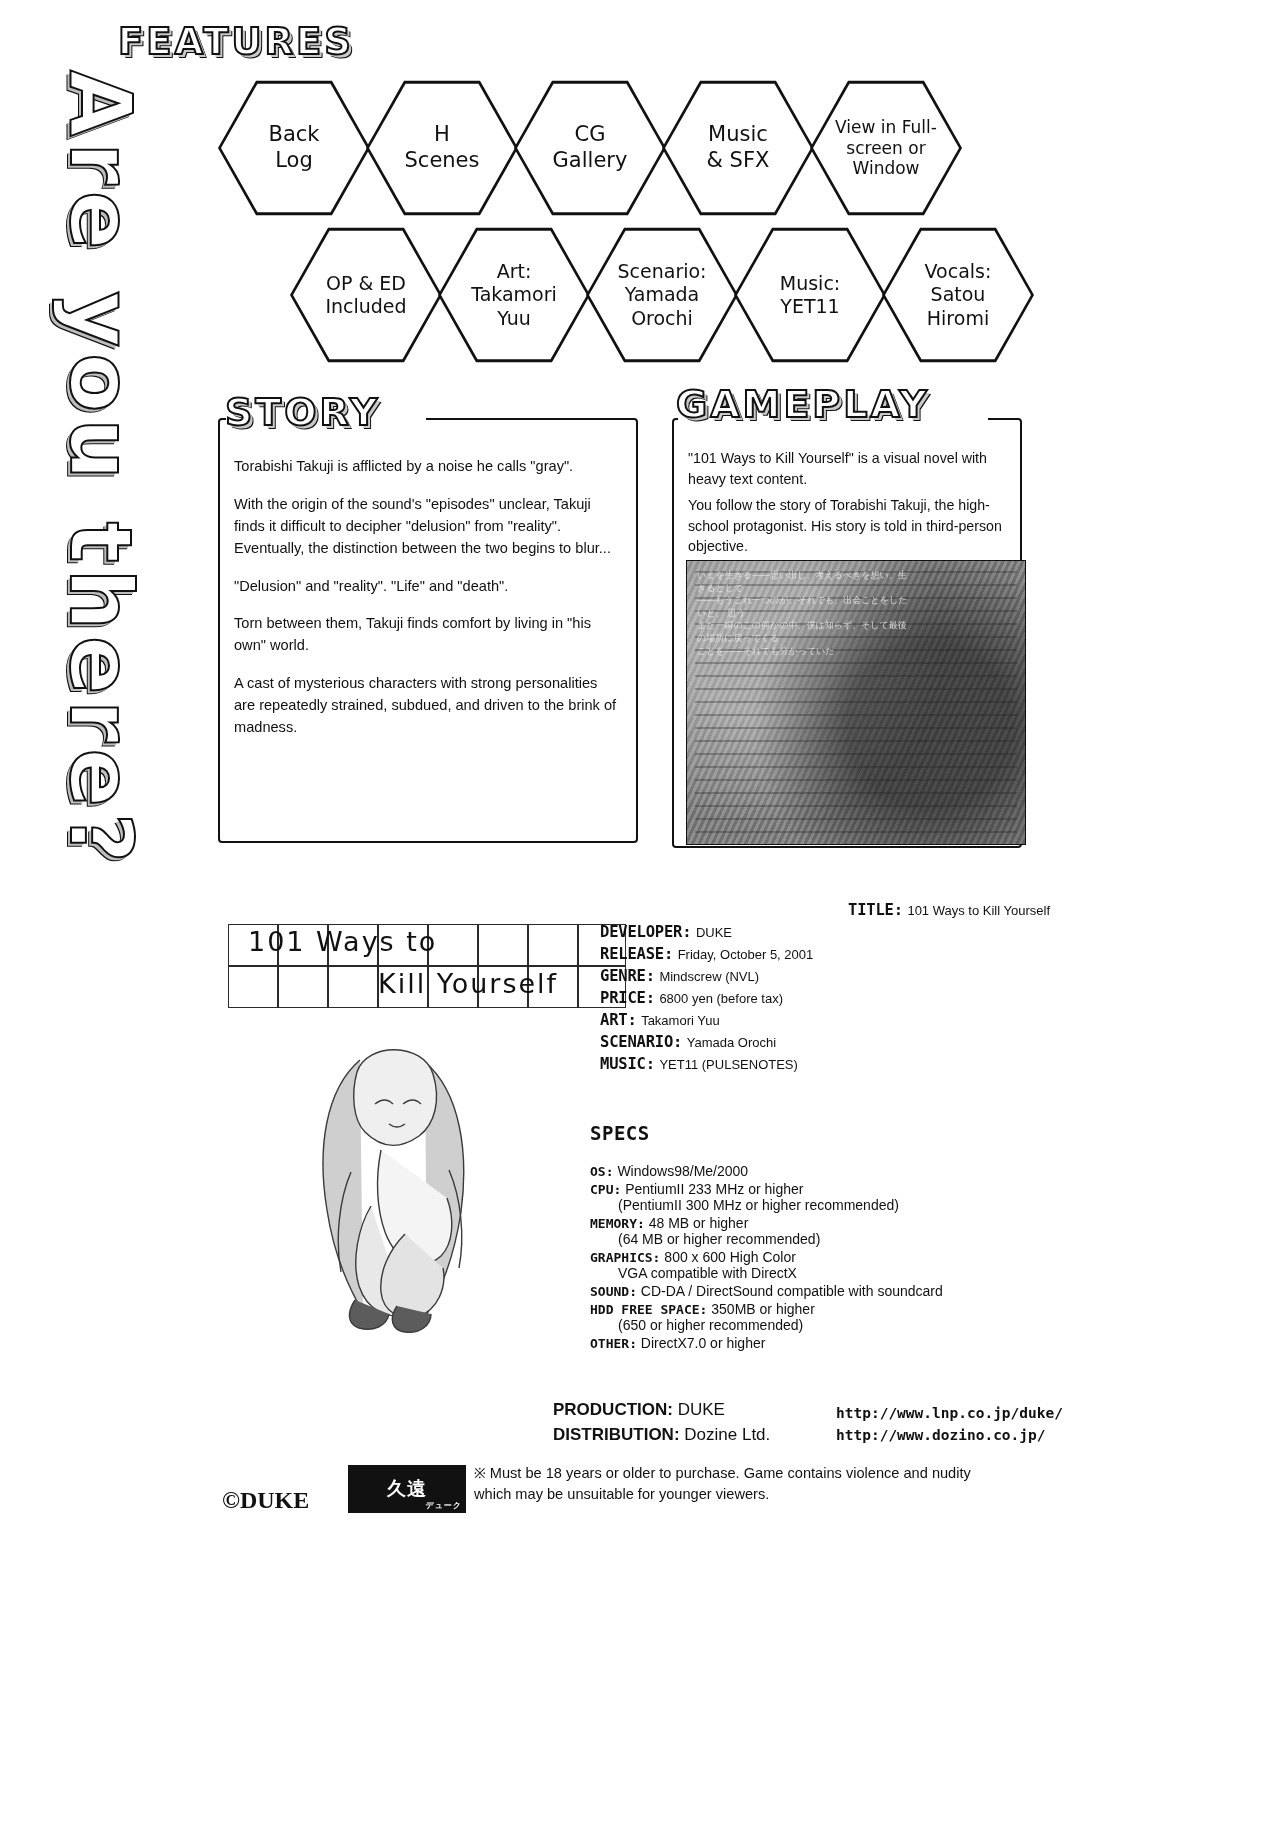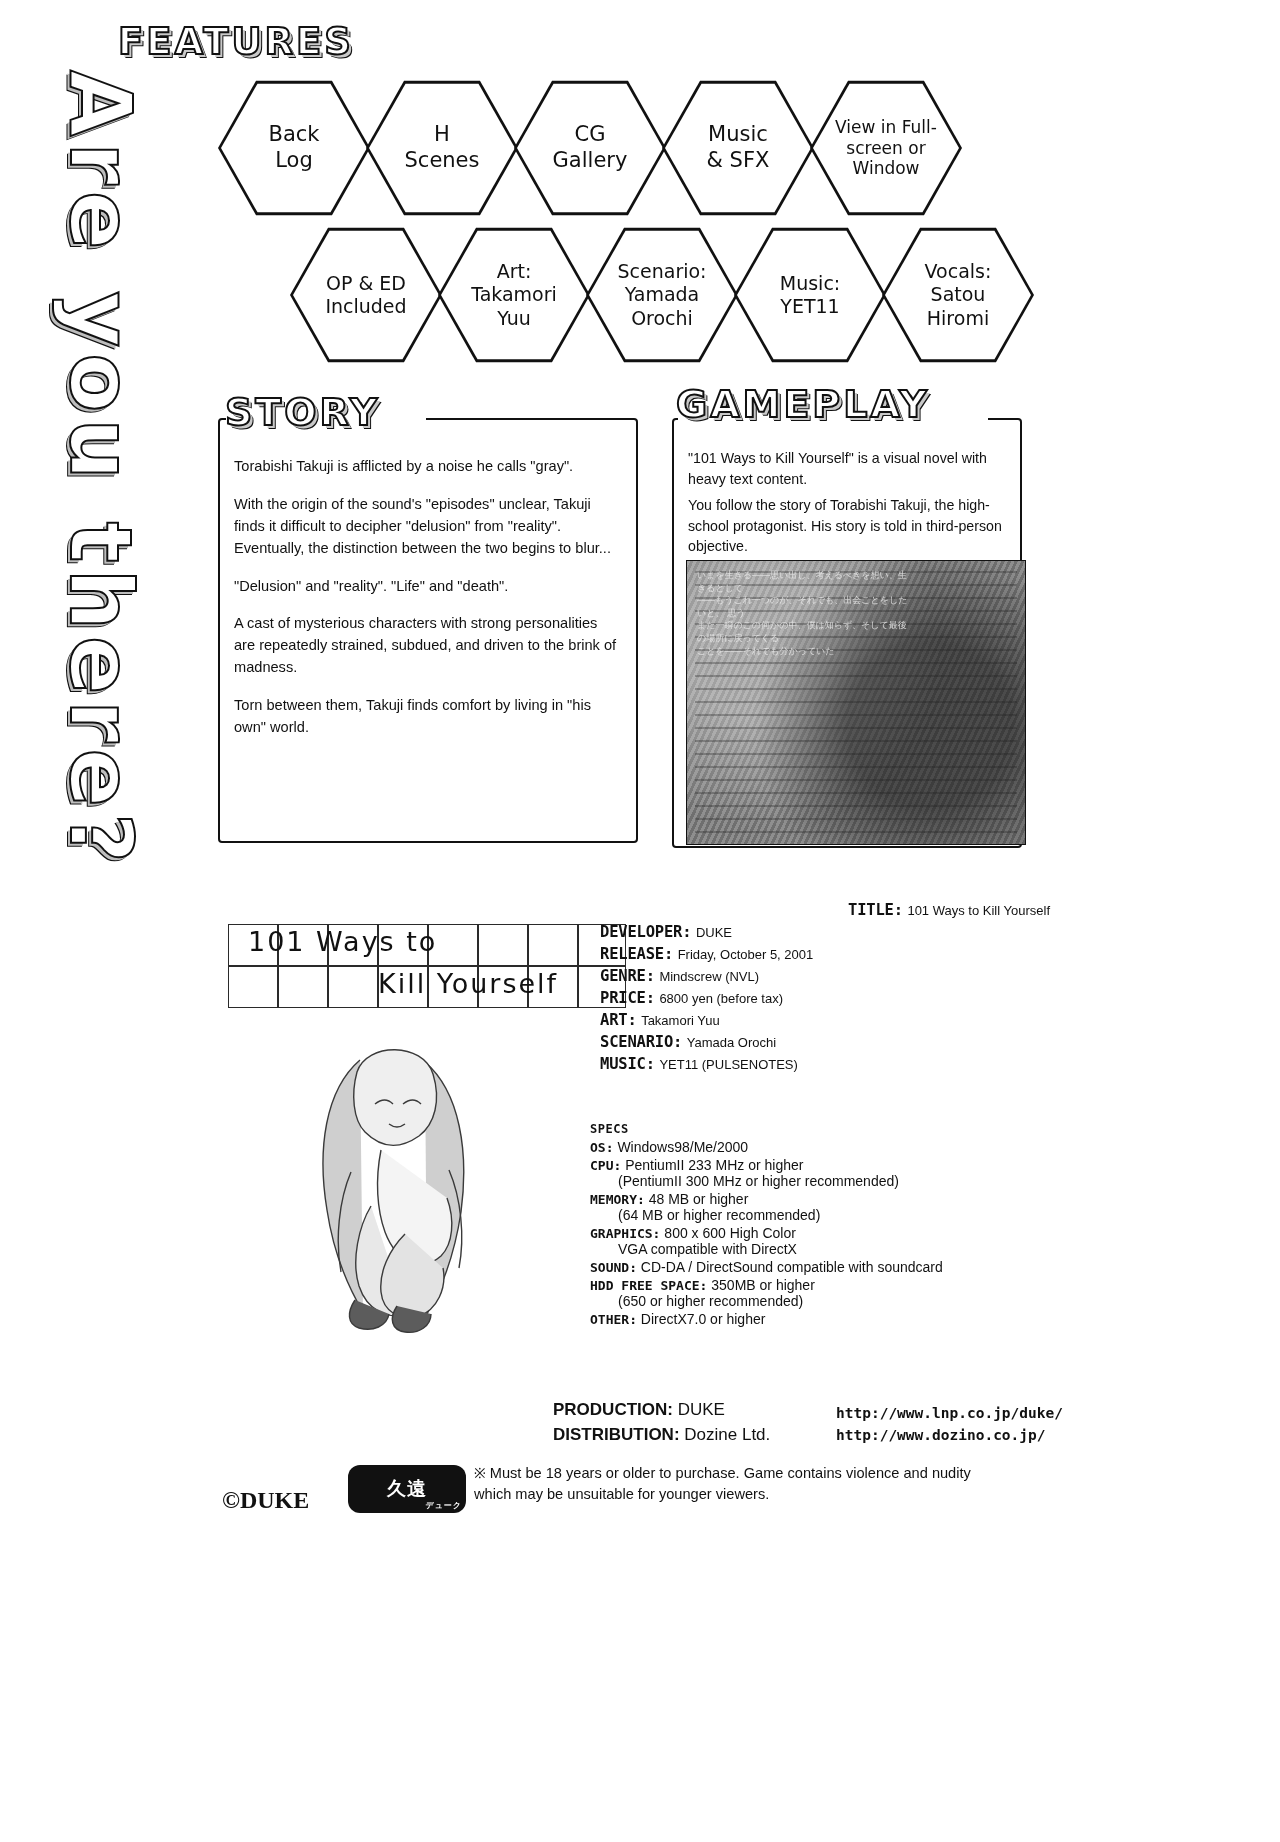--- a/index.html
+++ b/index.html
@@ -165,22 +165,22 @@
     font-weight:bold;font-size:15.5px;letter-spacing:-0.2px;
   }
   #info .v{font-size:13px;text-align:right;}
   .info-right{text-align:right;}
 
   
   #specs{
     position:absolute;left:590px;top:1122px;width:460px;font-size:14px;
   }
   #specs .hdr{
-    font-family:"DejaVu Sans Mono",monospace;font-weight:bold;font-size:12px;
-    letter-spacing:0.5px;margin-bottom:3px;
+    font-family:"DejaVu Sans Mono",monospace;font-weight:bold;font-size:19px;
+    letter-spacing:0.5px;margin-bottom:19px;
   }
   #specs .srow{margin-bottom:2px;}
   #specs .sk{font-family:"DejaVu Sans Mono",monospace;font-weight:bold;font-size:13px;}
   #specs .sv{font-size:14px;}
   #specs .sub{display:block;margin-left:28px;font-size:14px;}
 
   
   #prod{
     position:absolute;left:553px;top:1400px;font-size:17px;
   }
@@ -197,21 +197,20 @@
   #warning .mark{font-size:14px;}
   #copyright{
     position:absolute;left:222px;top:1487px;font-size:24px;font-weight:bold;
     font-family:Liberation Serif, serif;
   }
   #pub-logo{
     position:absolute;left:348px;top:1465px;width:118px;height:48px;
     background:#111;color:#fff;display:flex;align-items:center;justify-content:center;
     font-family:"DejaVu Sans",sans-serif;font-size:19px;font-weight:bold;letter-spacing:1px;
     clip-path:polygon(0 0,100% 0,100% 100%,0 100%);
-    border-radius:12px;
   }
   #pub-logo .sub{
     position:absolute;right:4px;bottom:2px;font-size:8px;letter-spacing:1px;
   }
 </style>
 </head>
 <body>
 
 <div id="spine">
   <div class="spine-text">Are you there?</div>
@@ -286,22 +285,22 @@
     <div class="hextxt">Vocals:
 Satou
 Hiromi</div>
   </div>
 </div>
 
 <div id="story-box">
   <p>Torabishi Takuji is afflicted by a noise he calls "gray".</p>
   <p>With the origin of the sound's "episodes" unclear, Takuji finds it difficult to decipher "delusion" from "reality". Eventually, the distinction between the two begins to blur...</p>
   <p>"Delusion" and "reality". "Life" and "death".</p>
+  <p>Torn between them, Takuji finds comfort by living in "his own" world.</p>
   <p>A cast of mysterious characters with strong personalities are repeatedly strained, subdued, and driven to the brink of madness.</p>
-  <p>Torn between them, Takuji finds comfort by living in "his own" world.</p>
 </div>
 <div id="story-notch"></div>
 <div id="story-title" class="outline-head">STORY</div>
 
 <div id="gameplay-box">
   <p>"101 Ways to Kill Yourself" is a visual novel with heavy text content.</p>
   <p>You follow the story of Torabishi Takuji, the high-school protagonist. His story is told in third-person objective.</p>
 </div>
 <div id="gameplay-notch"></div>
 <div id="gameplay-title" class="outline-head">GAMEPLAY</div>

